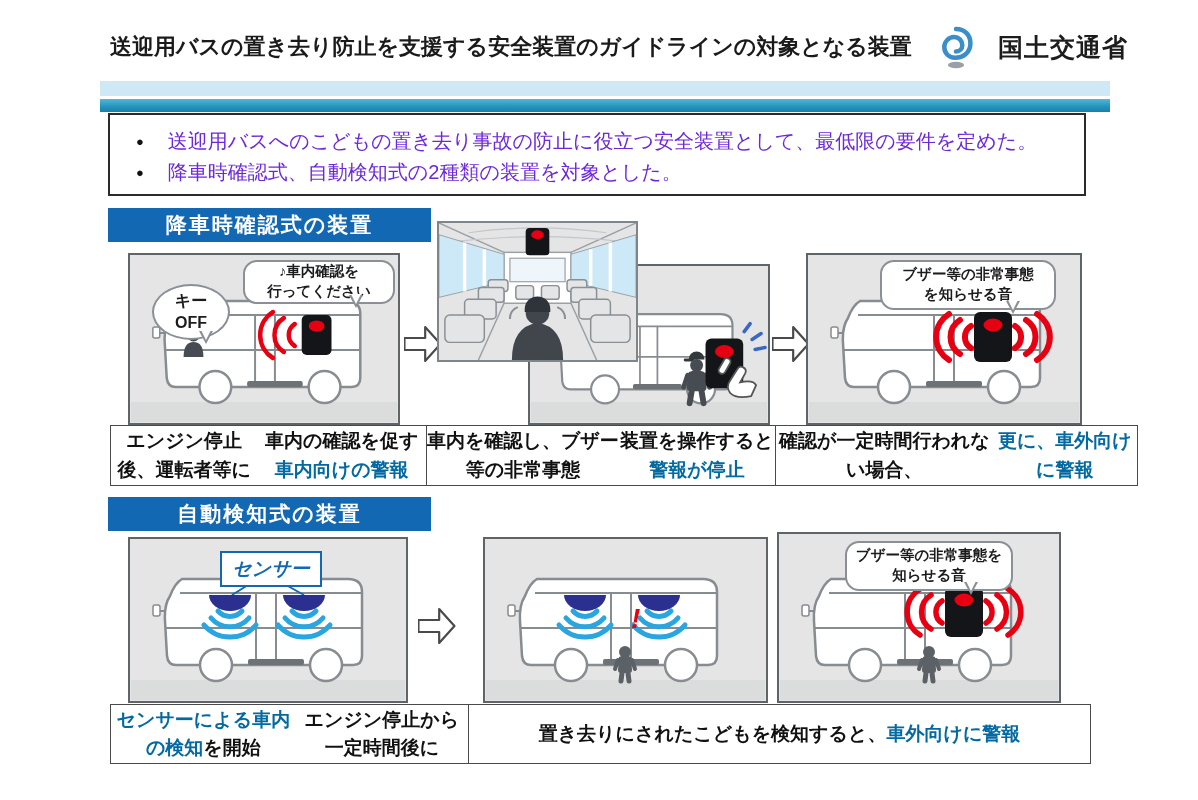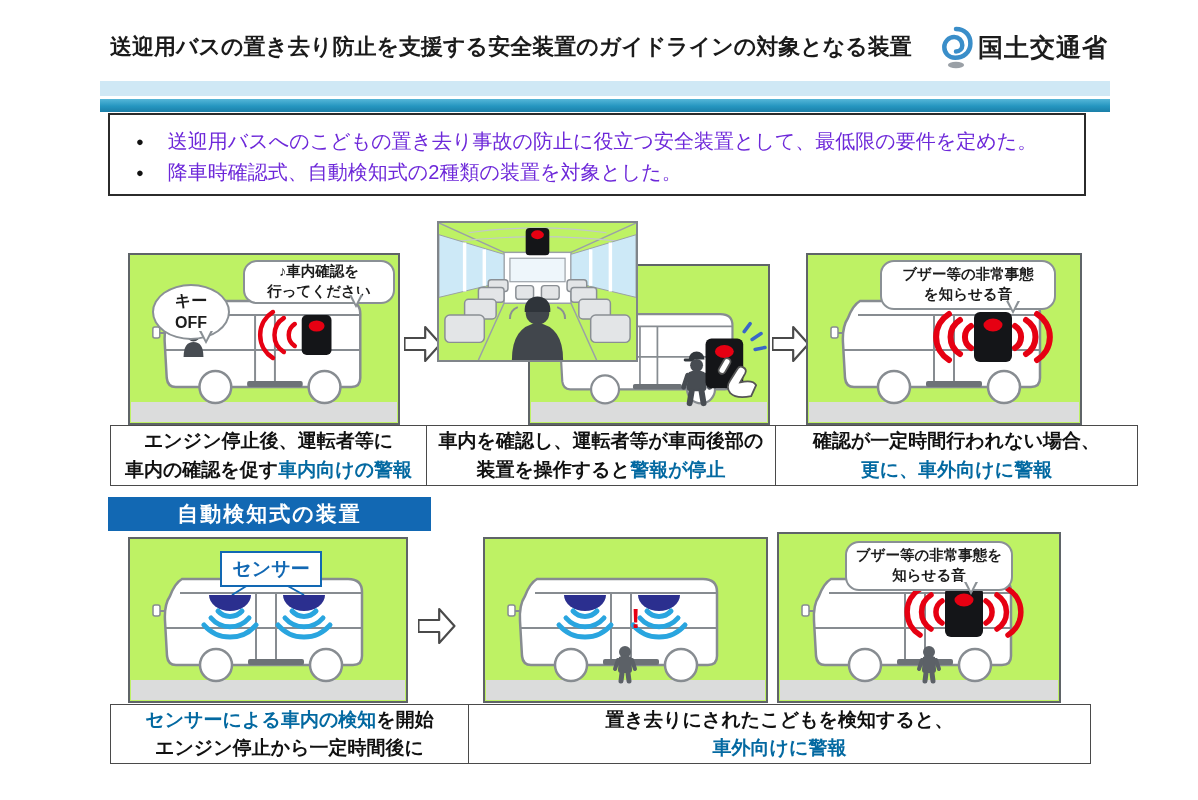--- a/index.html
+++ b/index.html
@@ -4,54 +4,54 @@
 <style>
   * { margin:0; padding:0; box-sizing:border-box; }
   html,body { background:#fff; }
   #stage {
     position:relative; width:1198px; height:800px; background:#fff;
     font-family:"Liberation Sans","DejaVu Sans",sans-serif; overflow:hidden;
   }
   .abs { position:absolute;text-align:center; }
   
   #title { left:110px; top:32px; font-size:22px; font-weight:700; color:#1a1a1a; }
-  #logo { left:938px; top:24px; display:flex; align-items:center; gap:4px; }
+  #logo { left:938px; top:24px; display:flex; align-items:center; gap:24px; }
   #logo-text { font-size:25px; font-weight:700; color:#1c1c1c; letter-spacing:1px; }
   .bar-light { left:100px; width:1010px; height:15px; background:#cfe8f5; }
   .bar-teal  { left:100px; width:1010px; height:13px;
                background:linear-gradient(180deg,#55b6d8 0%,#2596c0 55%,#1b7fa8 100%); }
   
   #intro-box { left:108px; top:113px; width:978px; height:83px; border:2px solid #2b2b2b; padding:11px 10px 0 16px; }
   .bullet-row { display:flex; align-items:flex-start; }
   .bullet-dot { font-size:13px; line-height:31px; margin:0 24px 0 10px; color:#111; }
   .bullet-text { font-size:20px; line-height:31px; color:#6d28d9; font-weight:500; }
   
   .badge { width:323px; height:34px; background:#1268b3; color:#fff; font-size:21px;
            font-weight:700; letter-spacing:2px; display:flex; align-items:center; justify-content:center; }
   
-  .panel { position:absolute; background:#bef264; border:2px solid #5f6468; }
+  .panel { position:absolute; background:#e5e5e5; border:2px solid #5f6468;font-style:italic; }
   .ground { position:absolute; left:1px; right:1px; bottom:1px; height:20px; background:#dbdcdc; }
   .scene { position:absolute; left:0; top:0; width:100%; height:100%; }
   
   .bubble { position:absolute; background:#fff; border:2.5px solid #8a9095; border-radius:14px;
             display:flex; align-items:center; justify-content:center; text-align:center;
             font-size:14.5px; font-weight:600; color:#1c1c1c; line-height:1.35; z-index:6; }
   .bubble .pre { white-space:pre-line; }
   .bubble::after { content:""; position:absolute; bottom:-13px; right:20%;
             border:7px solid transparent; border-top:13px solid #8a9095; }
   .bubble::before { content:""; position:absolute; bottom:-7px; right:calc(20% + 2px);
             border:5px solid transparent; border-top:10px solid #fff; z-index:1; }
   .bubble.ellipse { border-radius:50%; }
   
   #sensor-label { position:absolute; left:90px; top:12px; width:102px; height:36px; background:#fff;
             border:2px solid #1268b3; color:#1268b3; font-size:19px; font-weight:700;
             display:flex; align-items:center; justify-content:center; z-index:6; }
   
   .cap { position:absolute; border:1.5px solid #4a4a4a; background:#fff; display:flex;
-         flex-direction:column; align-items:center; justify-content:center;
+         flex-direction:row; align-items:center; justify-content:center;
          font-size:19px; font-weight:600; color:#111; line-height:1.5; text-align:center; }
   .red { color:#0369a1; }
   .alert-mark { position:absolute; color:#e60012; font-weight:800; font-size:28px; z-index:6; }
   .arrow-svg { position:absolute; width:38px; height:36px; }
 </style>
 </head>
 <body>
 
 <svg width="0" height="0" style="position:absolute">
   <defs>
@@ -132,20 +132,21 @@
     <div class="bullet-row">
       <span class="bullet-dot">●</span>
       <span class="bullet-text">送迎用バスへのこどもの置き去り事故の防止に役立つ安全装置として、最低限の要件を定めた。</span>
     </div>
     <div class="bullet-row">
       <span class="bullet-dot">●</span>
       <span class="bullet-text">降車時確認式、自動検知式の2種類の装置を対象とした。</span>
     </div>
   </div>
 
+  <div class="abs badge" style="left:108px; top:208px">降車時確認式の装置</div>
 
   <div class="panel" style="left:128px; top:253px; width:272px; height:172px">
     <div class="ground"></div>
     <svg class="scene" viewBox="0 0 270 168" preserveAspectRatio="none">
       <g transform="translate(0,16)">
         <use href="#busBody"></use>
         <use href="#driverSeated" transform="translate(64,62)"></use>
         <use href="#device" transform="translate(188,64)"></use>
         <use href="#waveL" transform="translate(188,64)" stroke="#e60012" stroke-width="4.5" stroke-linecap="round"></use>
       </g>
@@ -227,21 +228,21 @@
   <div class="bubble" style="left:880px; top:260px; width:176px; height:50px">
       <span class="pre">ブザー等の非常事態
 を知らせる音</span>
     </div>
 
   <div class="cap" style="left:110px; top:425px; width:317px; height:61px">
     <div><span>エンジン停止後、運転者等に</span></div>
     <div><span>車内の確認を促す</span><span class="red">車内向けの警報</span></div>
   </div>
   <div class="cap" style="left:426px; top:425px; width:350px; height:61px">
-    <div><span>車内を確認し、運転者等が車両後部の</span></div>
+    <div><span>車内を確認し、ブザー等の非常事態</span></div>
     <div><span>装置を操作すると</span><span class="red">警報が停止</span></div>
   </div>
   <div class="cap" style="left:775px; top:425px; width:363px; height:61px">
     <div><span>確認が一定時間行われない場合、</span></div>
     <div><span class="red">更に、車外向けに警報</span></div>
   </div>
 
   <div class="abs badge" style="left:108px; top:497px">自動検知式の装置</div>
 
   <div class="panel" style="left:128px; top:537px; width:280px; height:166px">

